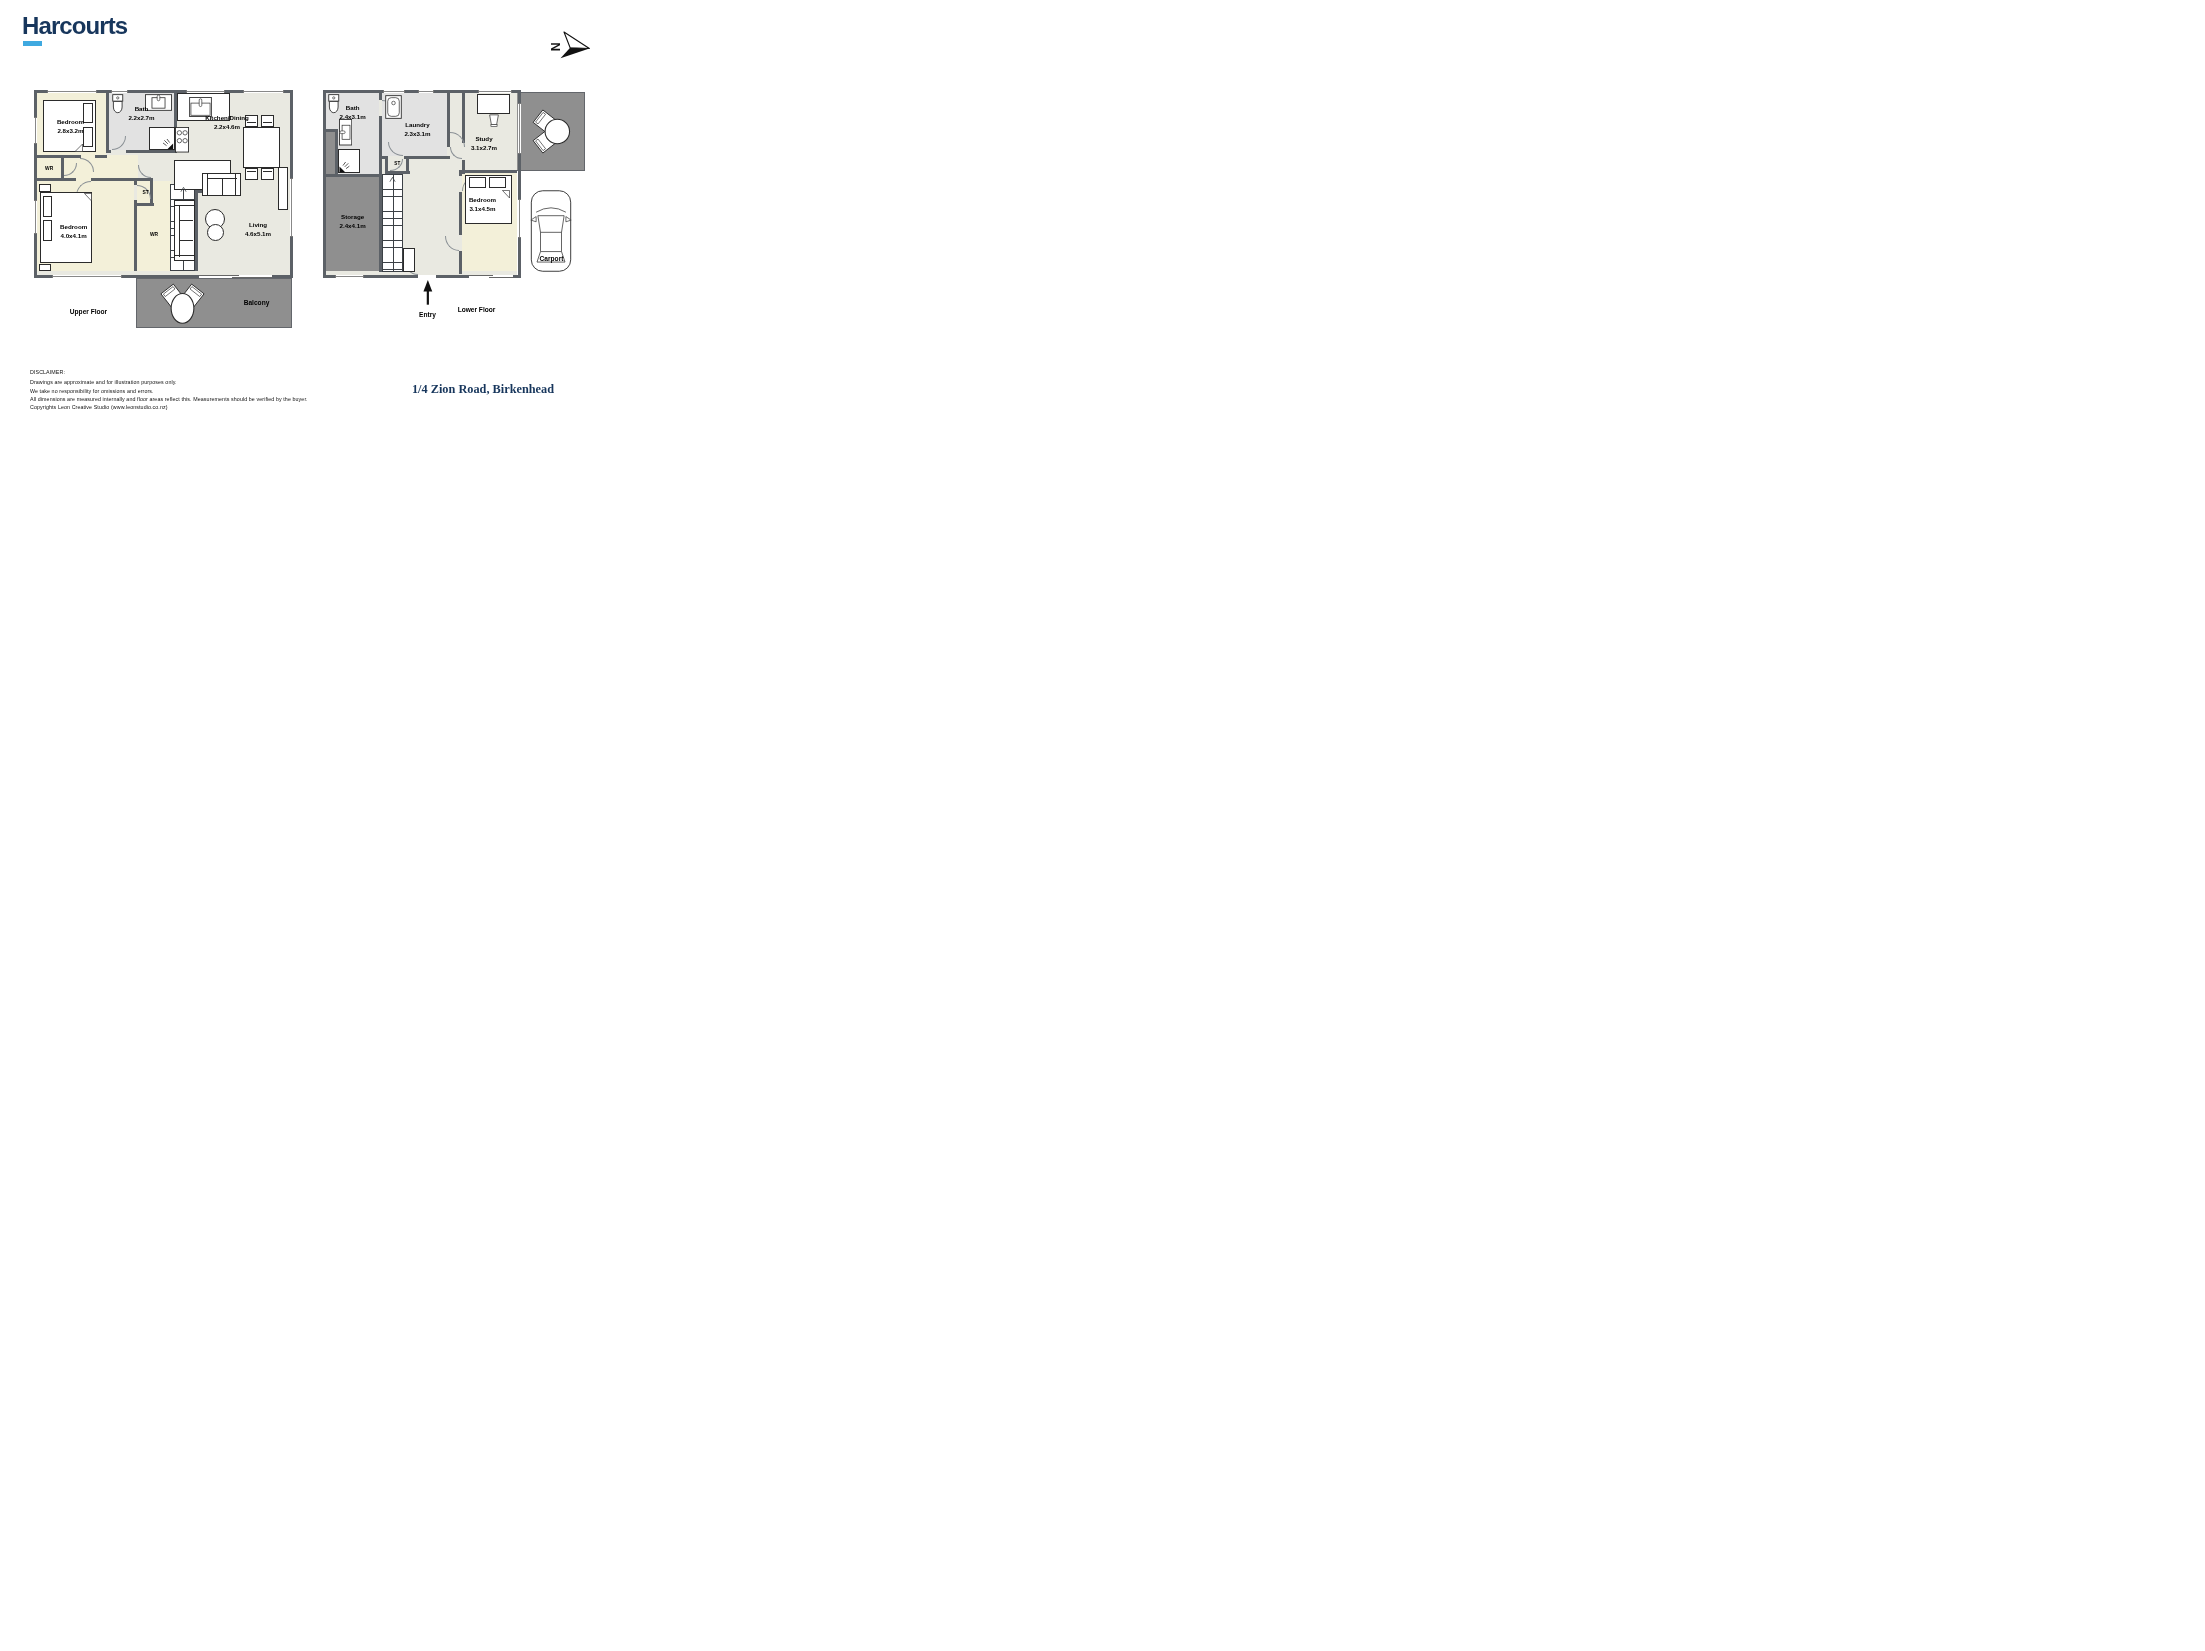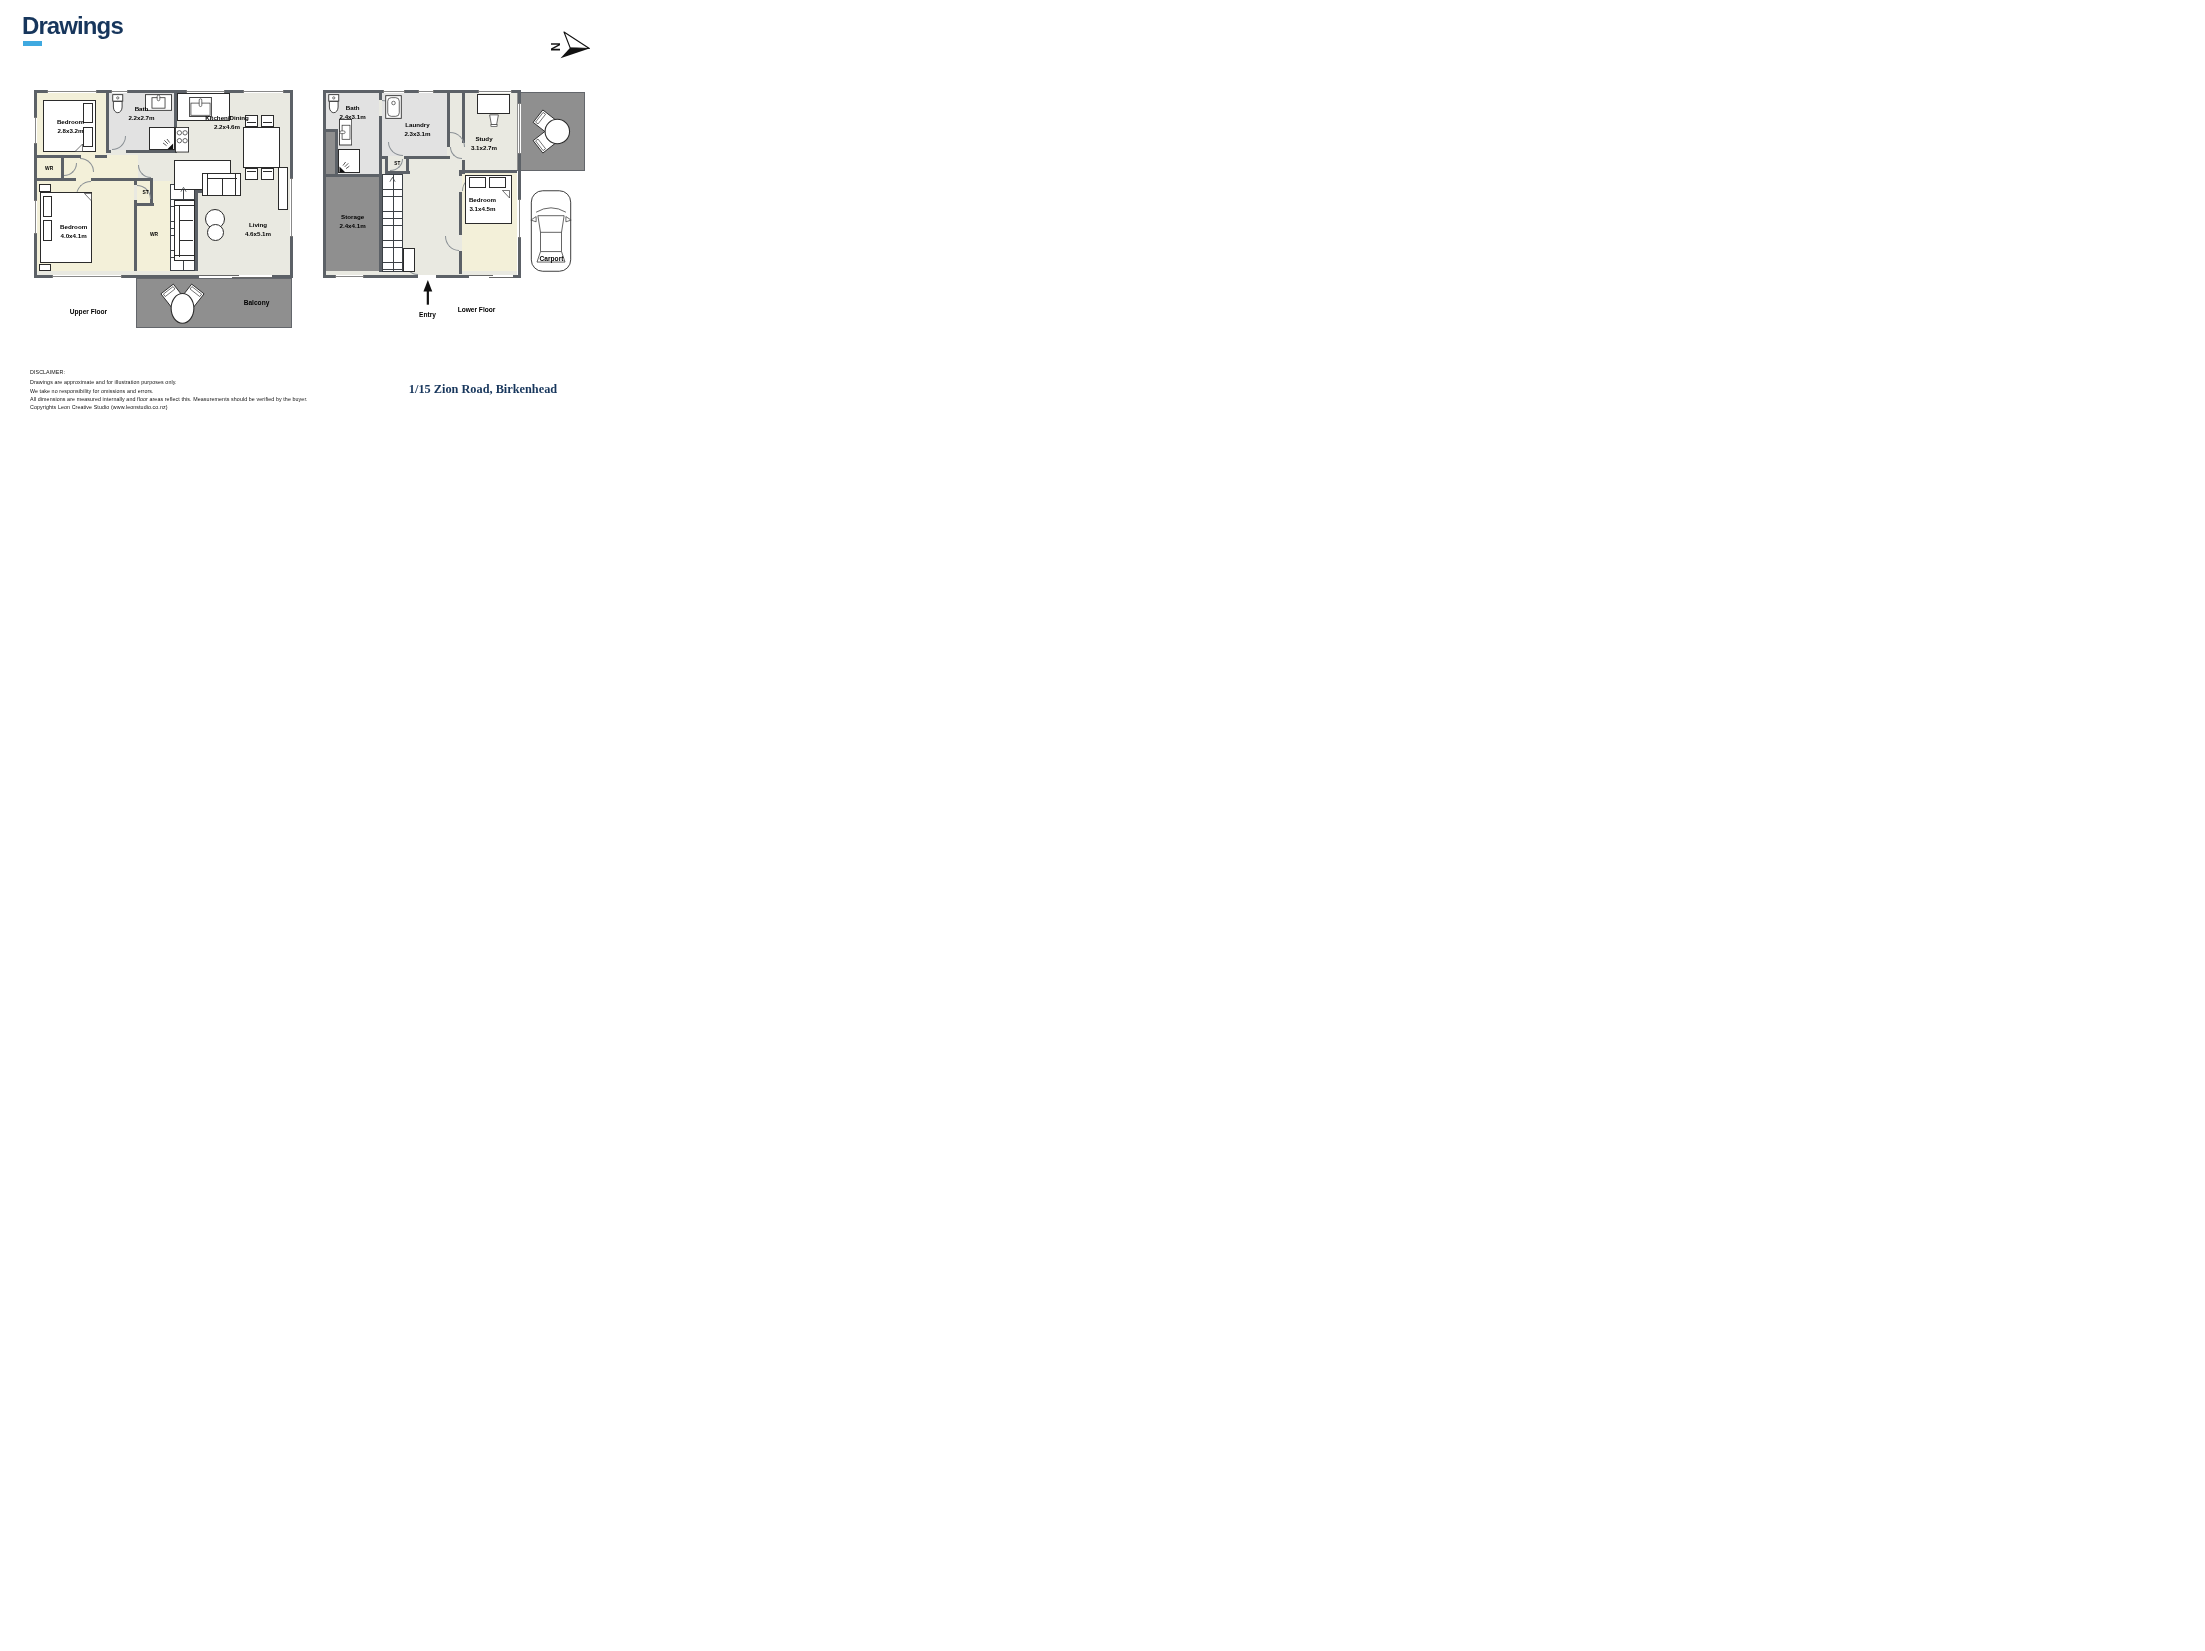--- a/index.html
+++ b/index.html
@@ -46,21 +46,21 @@
         font-weight:bold;font-size:12.3px;color:#17365c;z-index:5;}
   .disc{position:absolute;left:30px;top:368px;font-size:5.3px;color:#111;z-index:5;line-height:8.2px;letter-spacing:0.1px;}
   .disc .t{margin-bottom:2.2px;}
   svg{display:block;}
 </style>
 </head>
 <body>
 
 <div class="page">
 
-  <div class="logo">Drawings</div>
+  <div class="logo">Harcourts</div>
   <div class="logobar"></div>
 
   <div class="abs" style="left:550px;top:29px;z-index:5;">
     <svg width="42" height="33" viewBox="0 0 96 74">
       <text x="4" y="48" font-size="28" font-weight="bold" fill="#111" font-family="Liberation Sans, sans-serif" transform="rotate(-90 14 40)">N</text>
       <polygon points="32,6 90,44 46,42" fill="#fff" stroke="#111" stroke-width="2.5" stroke-linejoin="round"></polygon>
       <polygon points="46,42 90,44 24,66" fill="#111"></polygon>
     </svg>
   </div>
 
@@ -415,16 +415,16 @@
   <div class="lbl big" style="left:410px;top:310px;width:35px;">Entry</div>
   <div class="lbl big" style="left:448px;top:305px;width:57px;">Lower Floor</div>
 
   <div class="disc">
     <div class="t">DISCLAIMER:</div>
     <div>Drawings are approximate and for illustration purposes only.</div>
     <div>We take no responsibility for omissions and errors.</div>
     <div>All dimensions are measured internally and floor areas reflect this. Measurements should be verified by the buyer.</div>
     <div>Copyrights Leon Creative Studio (www.leonstudio.co.nz)</div>
   </div>
-  <div class="addr">1/15 Zion Road, Birkenhead</div>
+  <div class="addr">1/4 Zion Road, Birkenhead</div>
 
 </div>
 
 
 </body></html>

